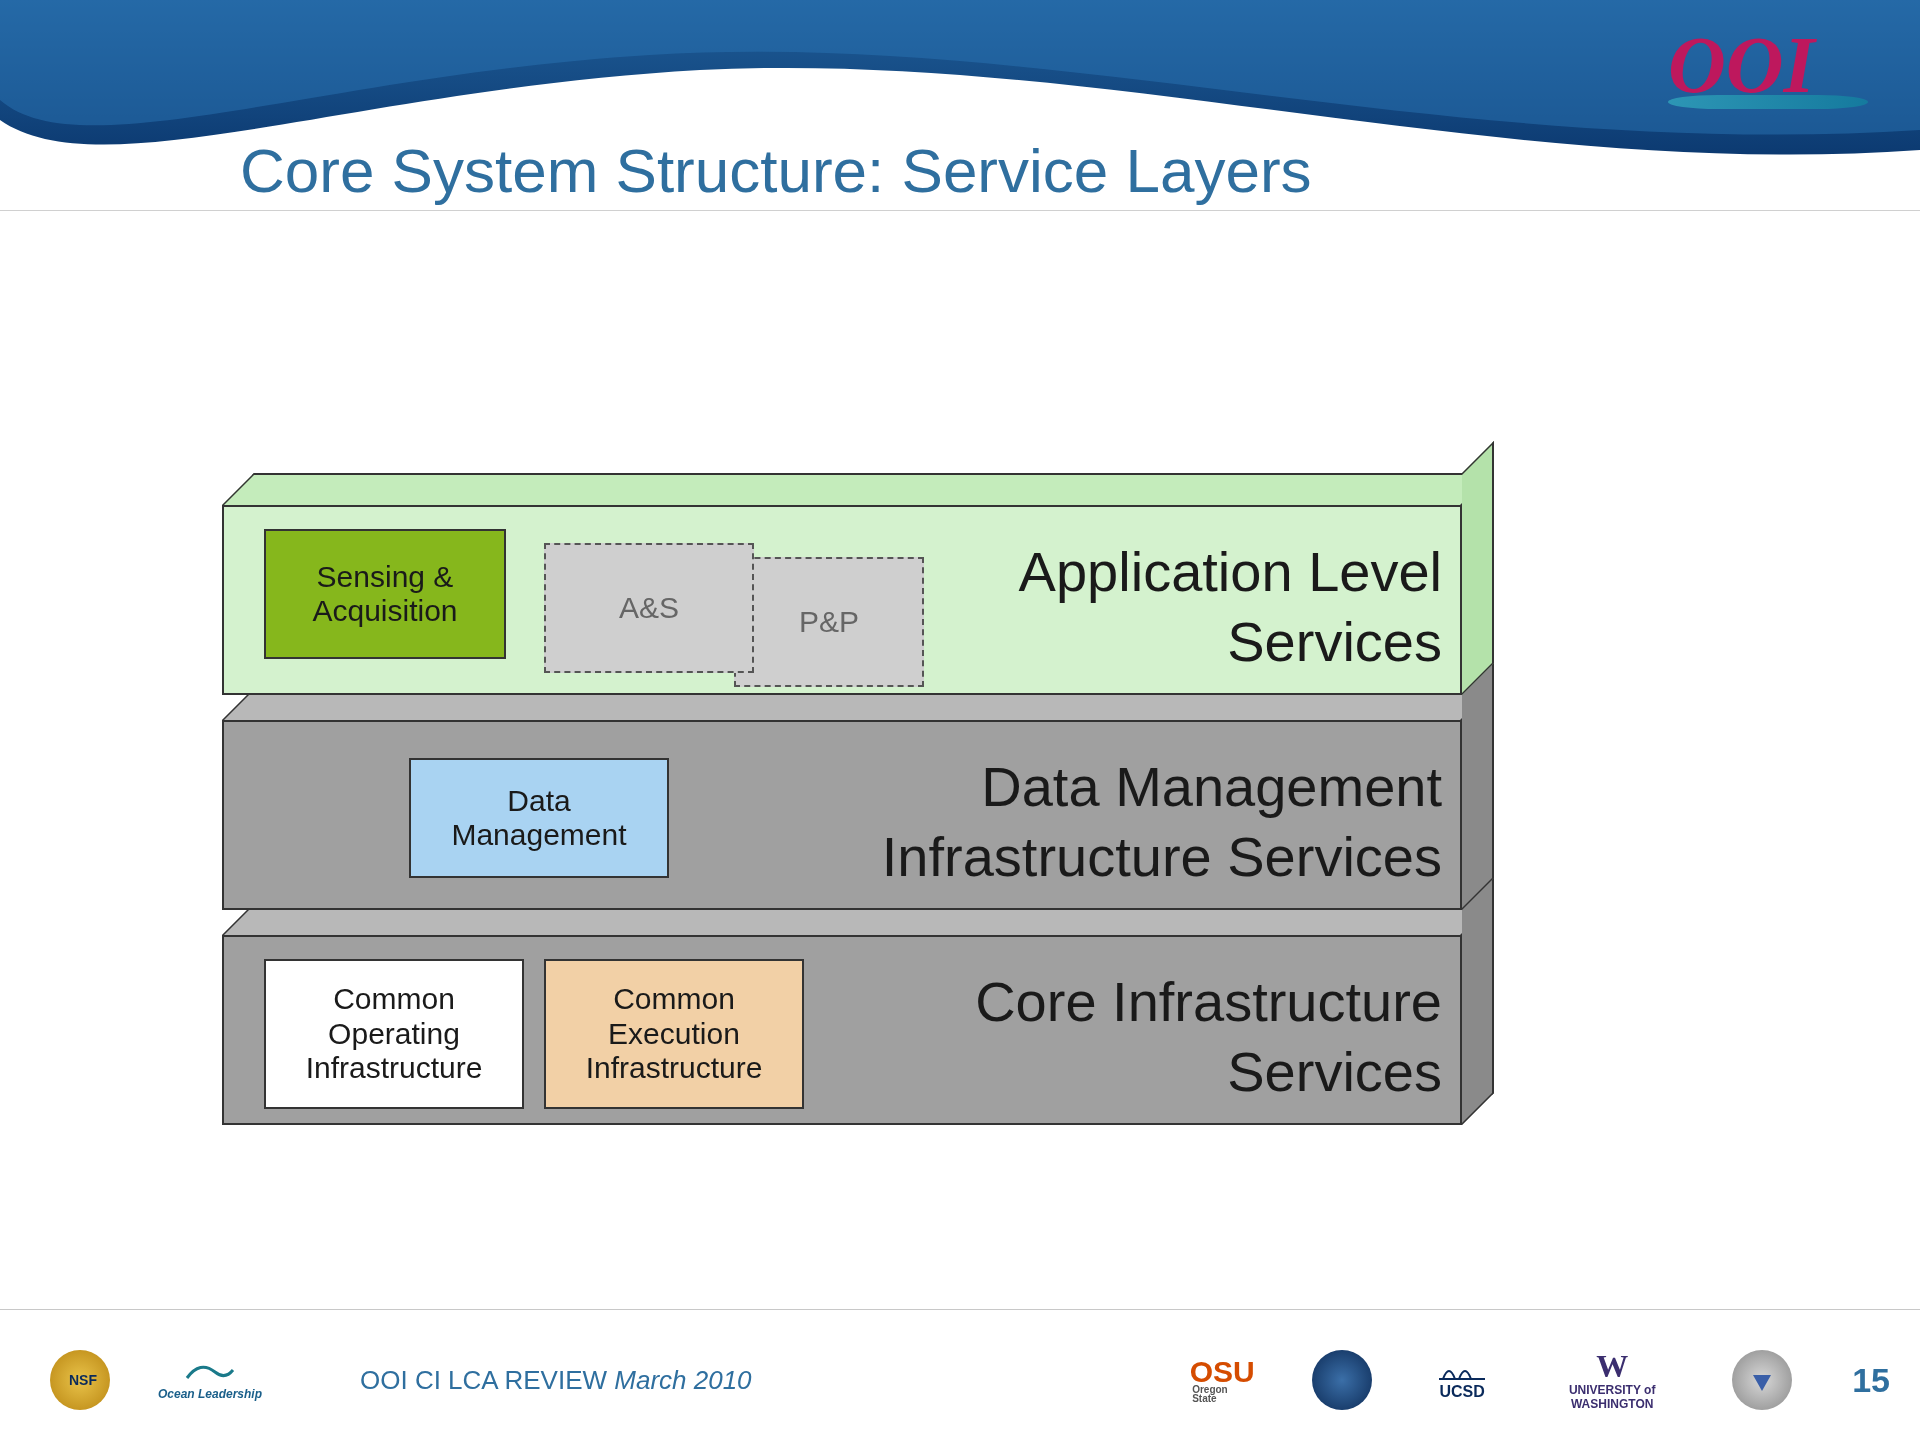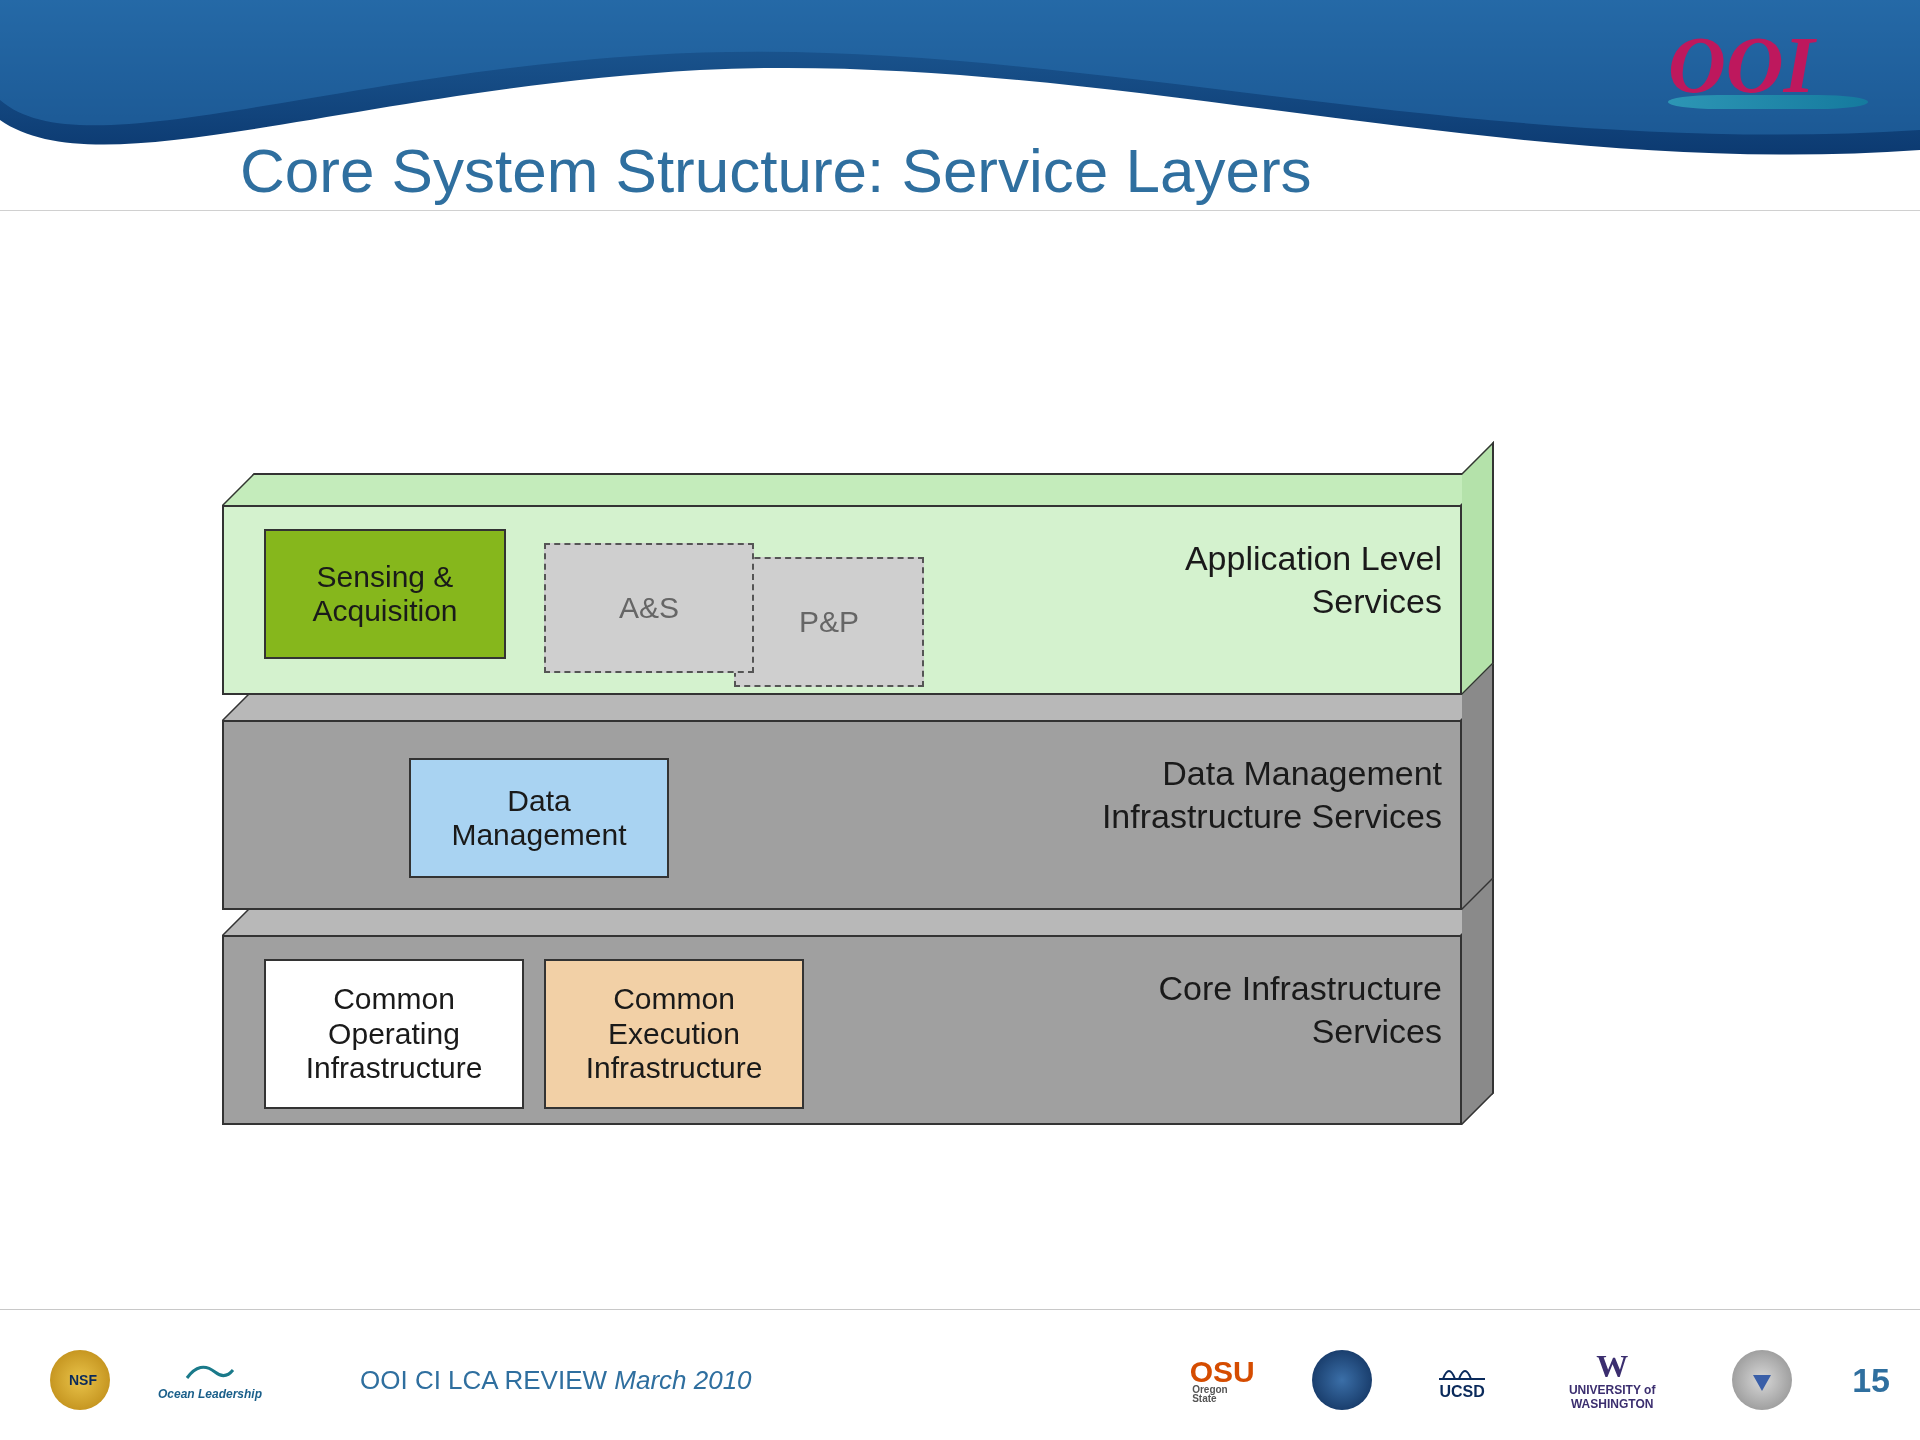--- a/index.html
+++ b/index.html
@@ -92,21 +92,21 @@
     width: 32px;
     height: calc(100% + 32px);
     transform-origin: top left;
     transform: skewY(-45deg);
     border-left: none;
   }
   .layer-title {
     position: absolute;
     right: 18px;
     text-align: right;
-    font-size: 34px;
+    font-size: 56px;
     color: #1a1a1a;
     line-height: 1.25;
   }
   
   .app-layer .slab-front { height: 190px; background: #d4f2ce; }
   .app-layer .slab-top   { background: #c4ecbb; }
   .app-layer .slab-side  { background: #b4e2aa; }
   
   .dm-layer .slab-front { height: 190px; background: #a0a0a0; }
   .dm-layer .slab-top   { background: #b8b8b8; }

